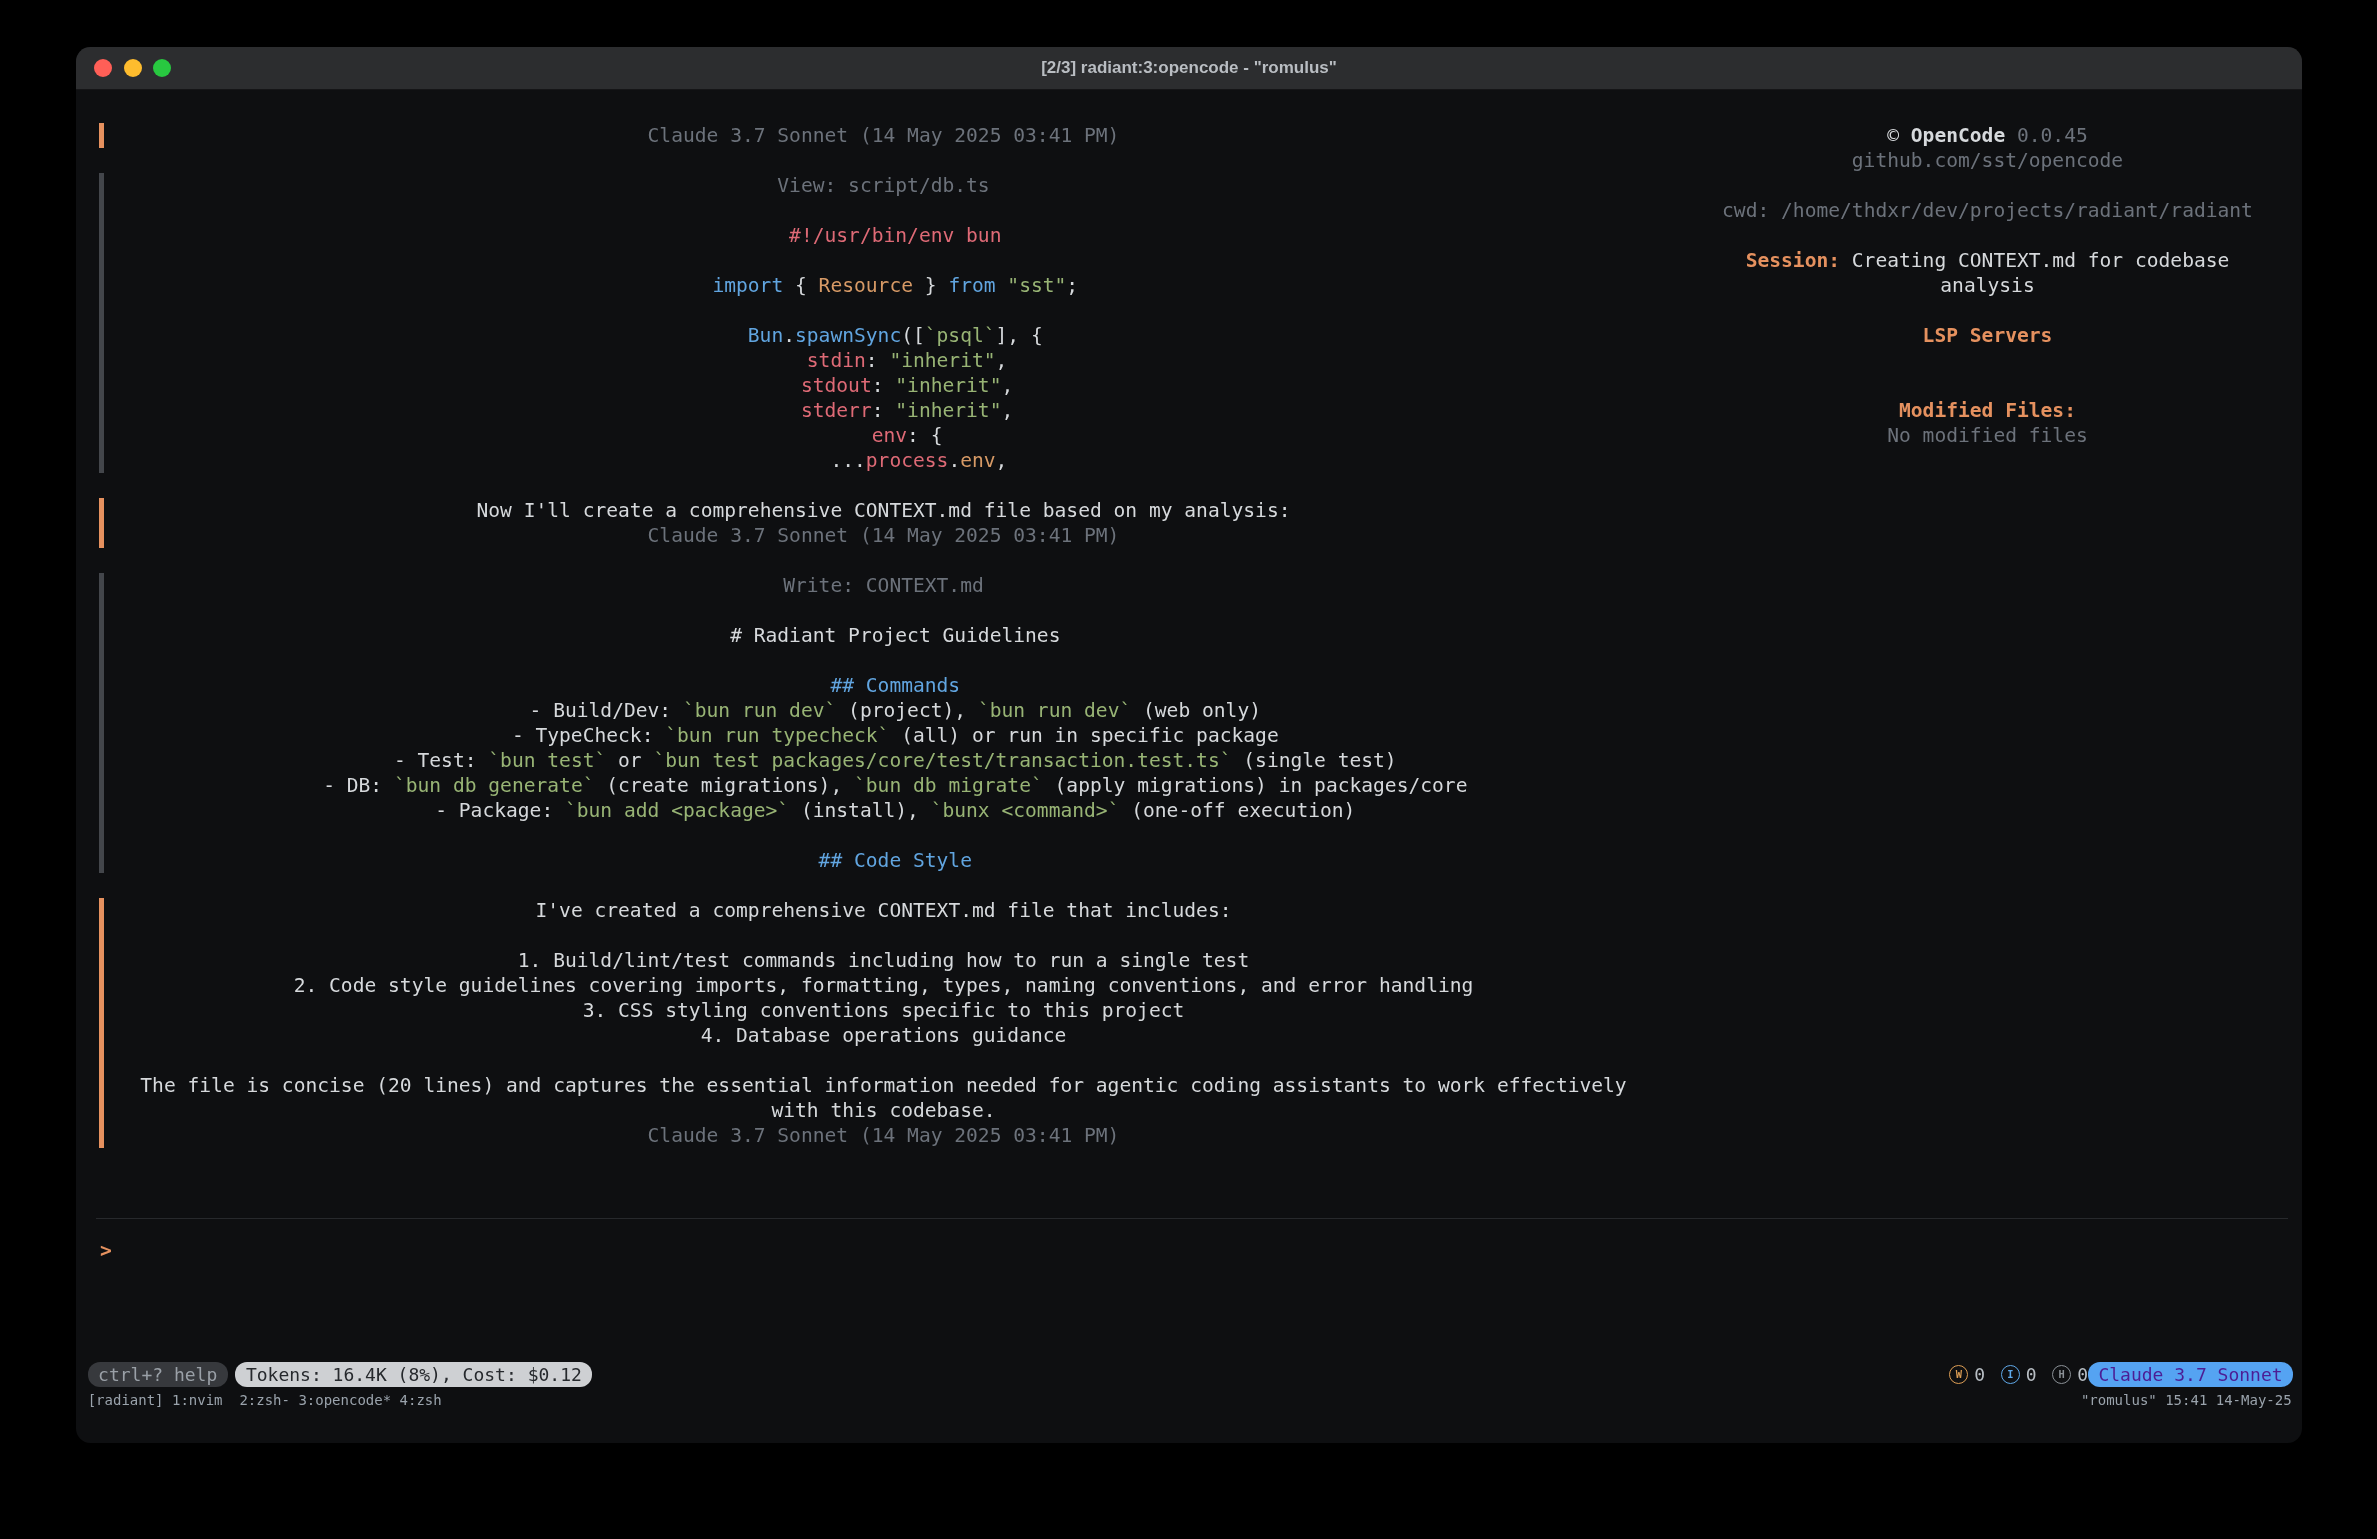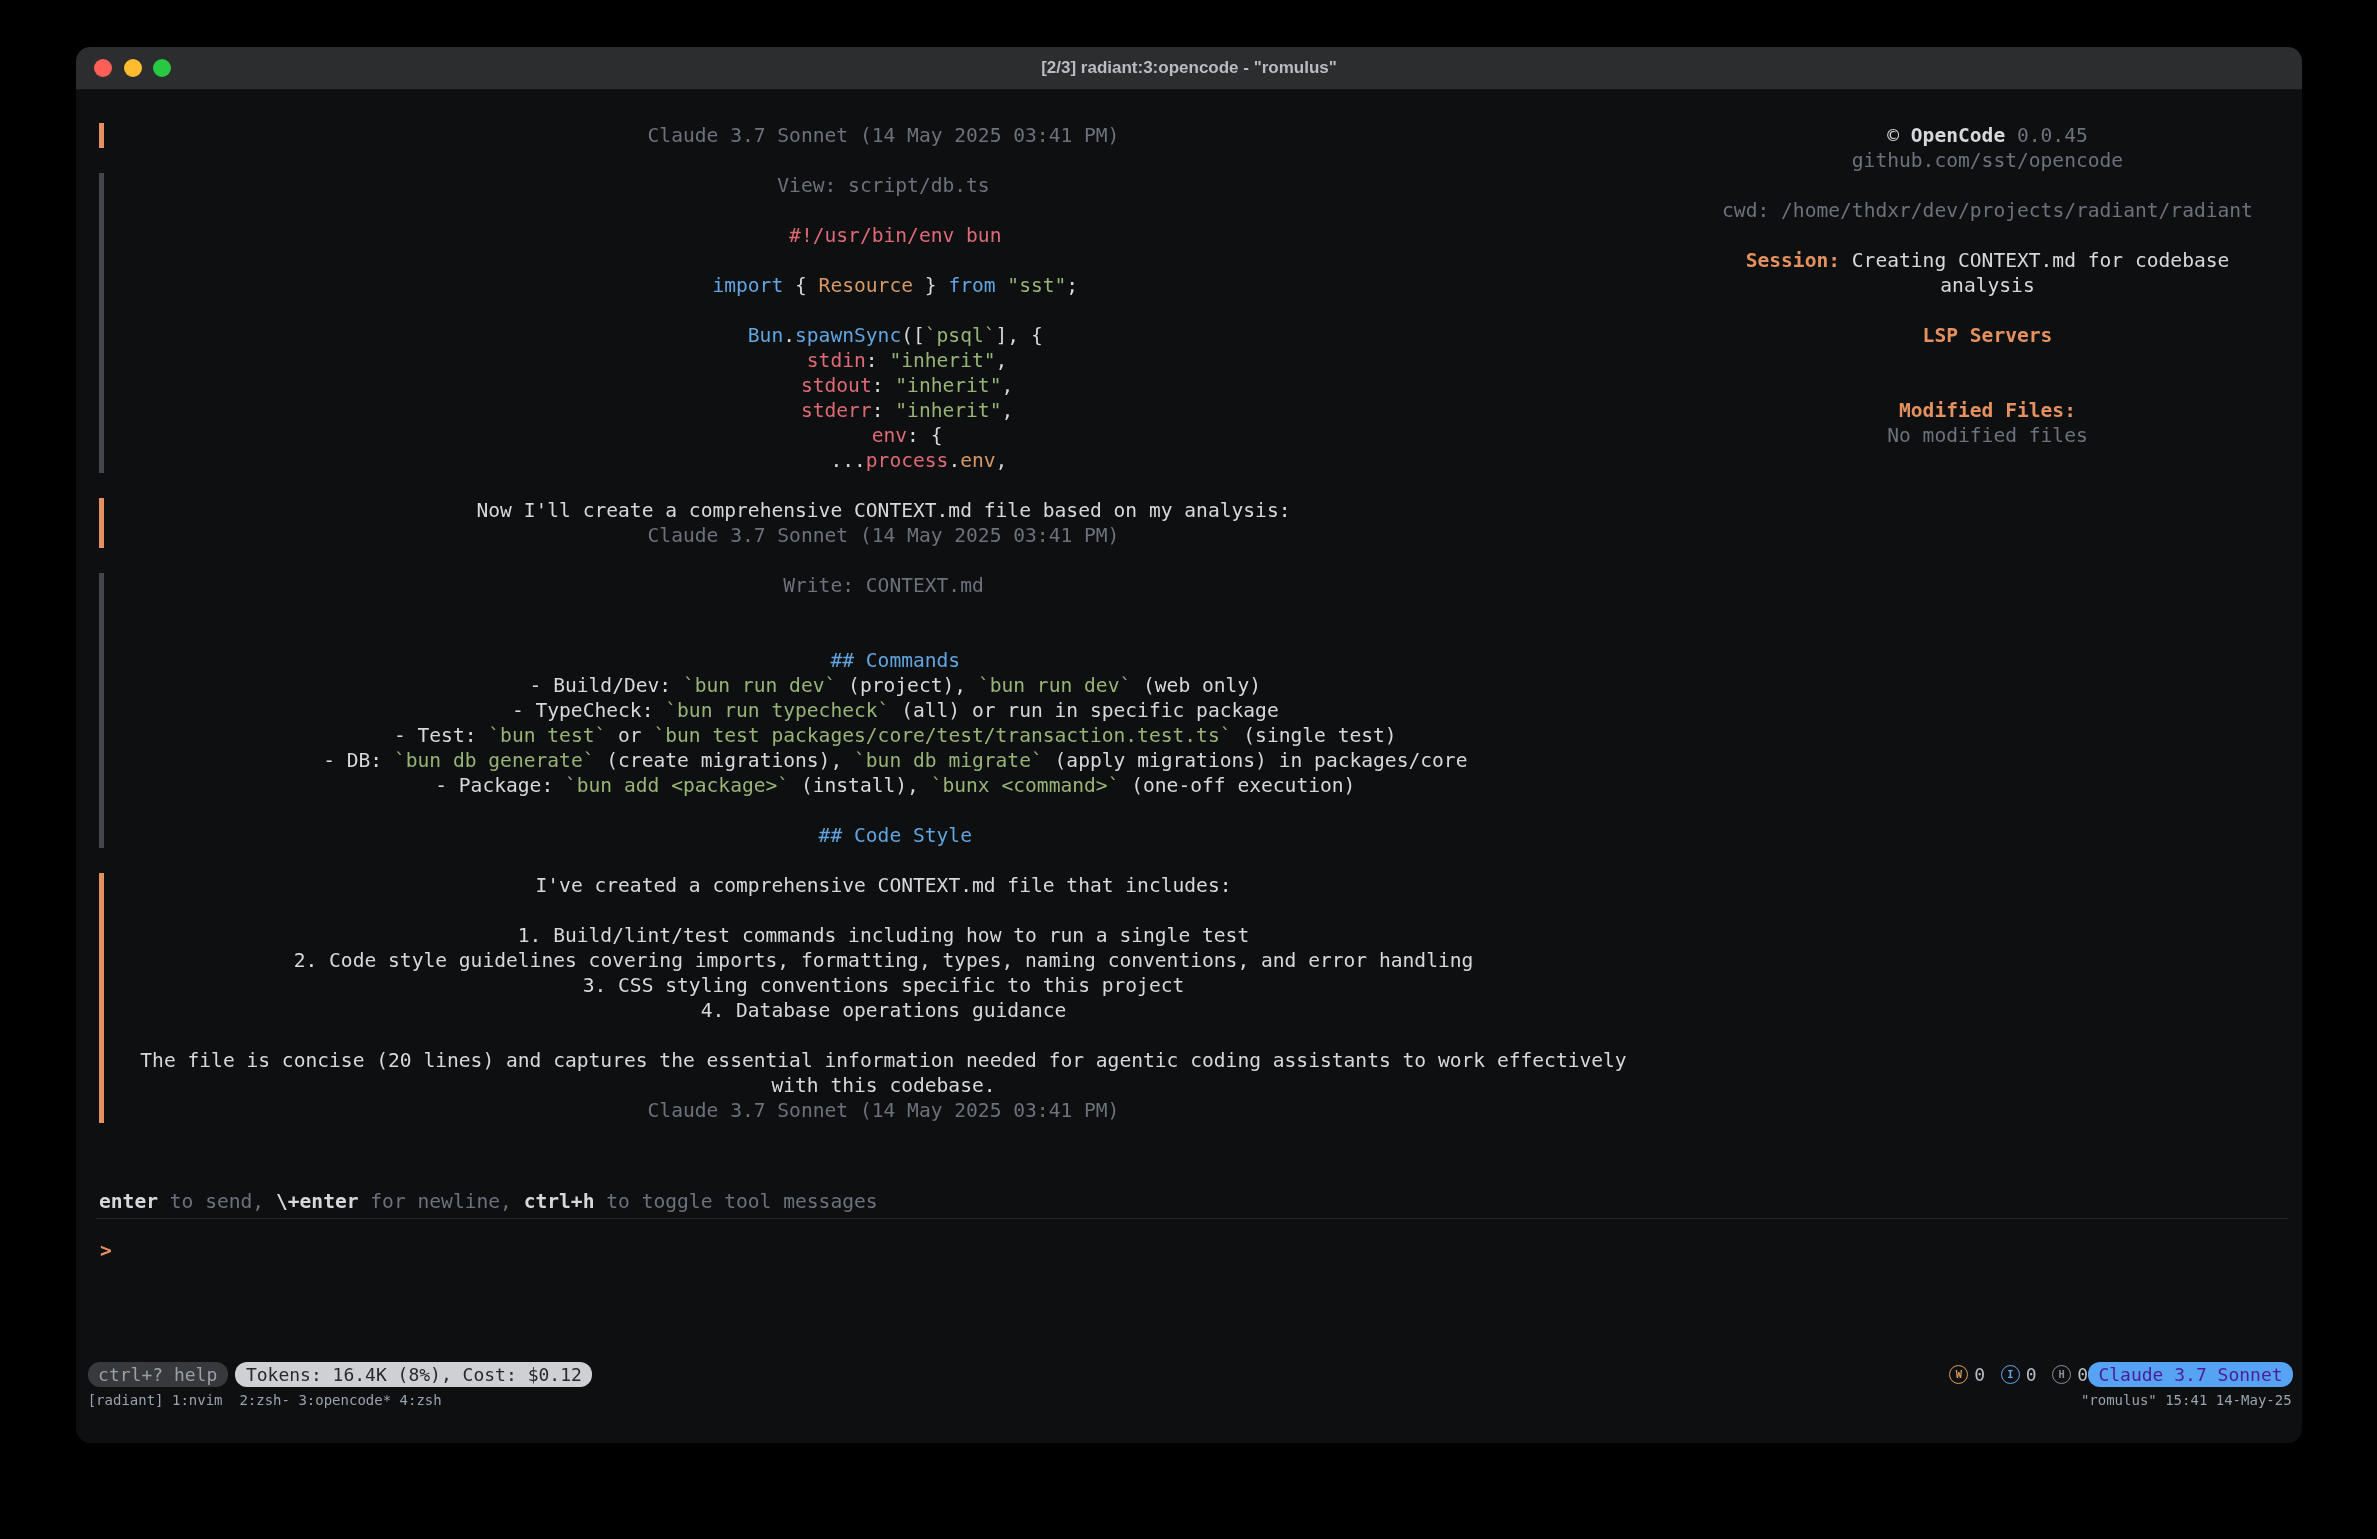--- a/index.html
+++ b/index.html
@@ -101,20 +101,21 @@
         <div class="tline"><span class="c-wh">    </span><span class="c-rd">env</span><span class="c-wh">: {</span></div>
         <div class="tline"><span class="c-wh">      ...</span><span class="c-rd">process</span><span class="c-wh">.</span><span class="c-yl">env</span><span class="c-wh">,</span></div>
       </div>
       <div class="block orange">
         <div class="tline"><span class="c-wh">Now I'll create a comprehensive CONTEXT.md file based on my analysis:</span></div>
         <div class="tline"><span class="c-gy">Claude 3.7 Sonnet (14 May 2025 03:41 PM)</span></div>
       </div>
       <div class="block gray">
         <div class="tline"><span class="c-gy">Write: CONTEXT.md</span></div>
         <div class="tline">&nbsp;</div>
+        <div class="tline"><span class="c-wh">  # Radiant Project Guidelines</span></div>
         <div class="tline">&nbsp;</div>
         <div class="tline"><span class="c-bl">  ## Commands</span></div>
         <div class="tline"><span class="c-wh">  - Build/Dev: </span><span class="c-gr">`bun run dev`</span><span class="c-wh"> (project), </span><span class="c-gr">`bun run dev`</span><span class="c-wh"> (web only)</span></div>
         <div class="tline"><span class="c-wh">  - TypeCheck: </span><span class="c-gr">`bun run typecheck`</span><span class="c-wh"> (all) or run in specific package</span></div>
         <div class="tline"><span class="c-wh">  - Test: </span><span class="c-gr">`bun test`</span><span class="c-wh"> or </span><span class="c-gr">`bun test packages/core/test/transaction.test.ts`</span><span class="c-wh"> (single test)</span></div>
         <div class="tline"><span class="c-wh">  - DB: </span><span class="c-gr">`bun db generate`</span><span class="c-wh"> (create migrations), </span><span class="c-gr">`bun db migrate`</span><span class="c-wh"> (apply migrations) in packages/core</span></div>
         <div class="tline"><span class="c-wh">  - Package: </span><span class="c-gr">`bun add &lt;package&gt;`</span><span class="c-wh"> (install), </span><span class="c-gr">`bunx &lt;command&gt;`</span><span class="c-wh"> (one-off execution)</span></div>
         <div class="tline">&nbsp;</div>
         <div class="tline"><span class="c-bl">  ## Code Style</span></div>
       </div>
@@ -143,23 +144,20 @@
         <div class="tline"><span class="c-wh">analysis</span></div>
         <div class="tline">&nbsp;</div>
         <div class="tline"><span class="c-or b">LSP Servers</span></div>
         <div class="tline">&nbsp;</div>
         <div class="tline">&nbsp;</div>
         <div class="tline"><span class="c-or b">Modified Files:</span></div>
         <div class="tline"><span class="c-gy">No modified files</span></div>
       </div>
   </div>
 
-  <div class="hints" id="hints">
-      <div class="tline"><span class="c-wh b">enter</span><span class="c-gy"> to send, </span><span class="c-wh b">\+enter</span><span class="c-gy"> for newline, </span><span class="c-wh b">ctrl+h</span><span class="c-gy"> to toggle tool messages</span></div>
-    </div>
   <div class="separator"></div>
 
   <div class="promptrow">
     <span class="prompt-symbol">&gt;</span>
     <span class="prompt-input"></span>
   </div>
 
   <div class="statusbar">
     <span class="badge badge-help">ctrl+? help</span>
     <span class="badge badge-tokens">Tokens: 16.4K (8%), Cost: $0.12</span>

